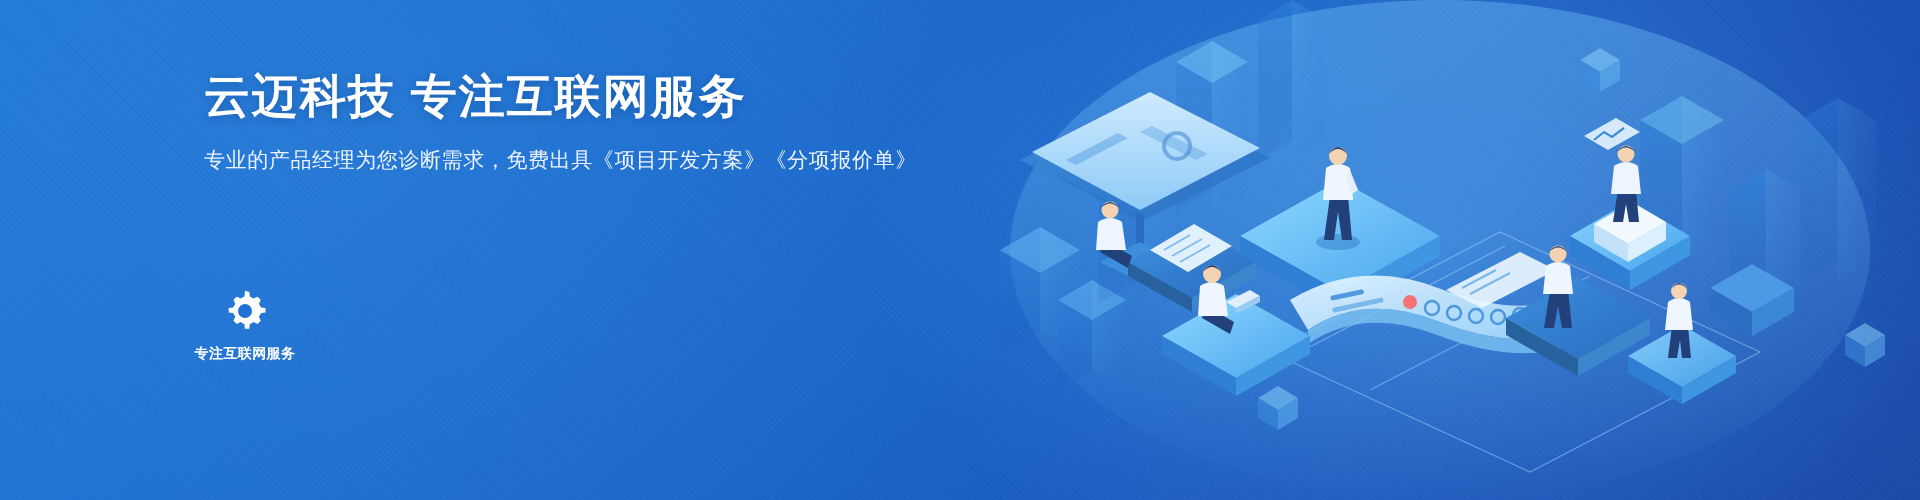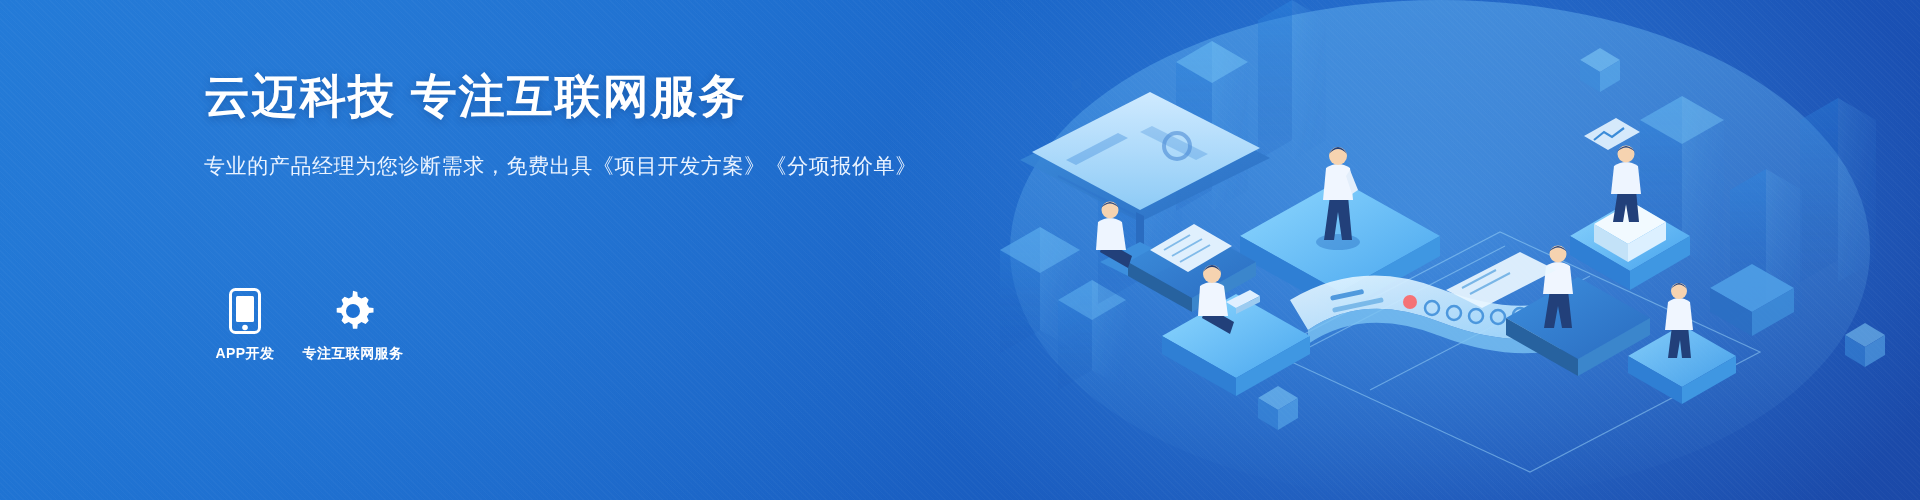--- a/index.html
+++ b/index.html
@@ -42,21 +42,21 @@
   .headline {
     font-size: 46px;
     font-weight: 700;
     color: #ffffff;
     letter-spacing: 2px;
     line-height: 1.25;
     white-space: nowrap;
     text-shadow: 0 2px 8px rgba(6,40,95,0.30);
   }
   .subline {
-    margin-top: 22px;
+    margin-top: 16px;
     font-size: 21px;
     line-height: 36px;
     color: #eaf3ff;
     letter-spacing: 0.6px;
     white-space: nowrap;
   }
   .subline .row2 { display: block; }
 
   
   .services {
@@ -336,30 +336,20 @@
 
   <div class="content">
     <h1 class="headline">云迈科技 专注互联网服务</h1>
     <p class="subline">
       <span class="row1">专业的产品经理为您诊断需求，免费出具《项目开发方案》《分项报价单》</span>
     </p>
   </div>
 
   <div class="services">
 
-    <div class="service">
-      <span class="glyph">
-        <svg width="32" height="46" viewBox="0 0 32 46" xmlns="http://www.w3.org/2000/svg">
-          <rect x="1.5" y="1.5" width="29" height="43" rx="5" fill="none" stroke="#ffffff" stroke-width="3"></rect>
-          <rect x="7" y="8" width="18" height="26" rx="1.5" fill="#ffffff"></rect>
-          <circle cx="16" cy="39.5" r="2.8" fill="#ffffff"></circle>
-        </svg>
-      </span>
-      <span class="caption">APP开发</span>
-    </div>
 
 
 
 
     <div class="service">
       <span class="glyph">
         <svg width="42" height="42" viewBox="0 0 42 42" xmlns="http://www.w3.org/2000/svg">
           <path d="M21 0.8 l4.3 1.1 .5 4.5 a15.5 15.5 0 0 1 3.6 2.1 l4.2-1.8 3.1 3.1 -1.8 4.2 a15.5 15.5 0 0 1 2.1 3.6 l4.5 .5 0 4.4 -4.5 .5 a15.5 15.5 0 0 1 -2.1 3.6 l1.8 4.2 -3.1 3.1 -4.2-1.8 a15.5 15.5 0 0 1 -3.6 2.1 l-.5 4.5 -4.4 0 -.5-4.5 a15.5 15.5 0 0 1 -3.6-2.1 l-4.2 1.8 -3.1-3.1 1.8-4.2 a15.5 15.5 0 0 1 -2.1-3.6 l-4.5-.5 0-4.4 4.5-.5 a15.5 15.5 0 0 1 2.1-3.6 l-1.8-4.2 3.1-3.1 4.2 1.8 a15.5 15.5 0 0 1 3.6-2.1 l.5-4.5 Z" fill="#ffffff"></path>
           <circle cx="21" cy="21" r="7" fill="#1f72d4"></circle>
         </svg>

